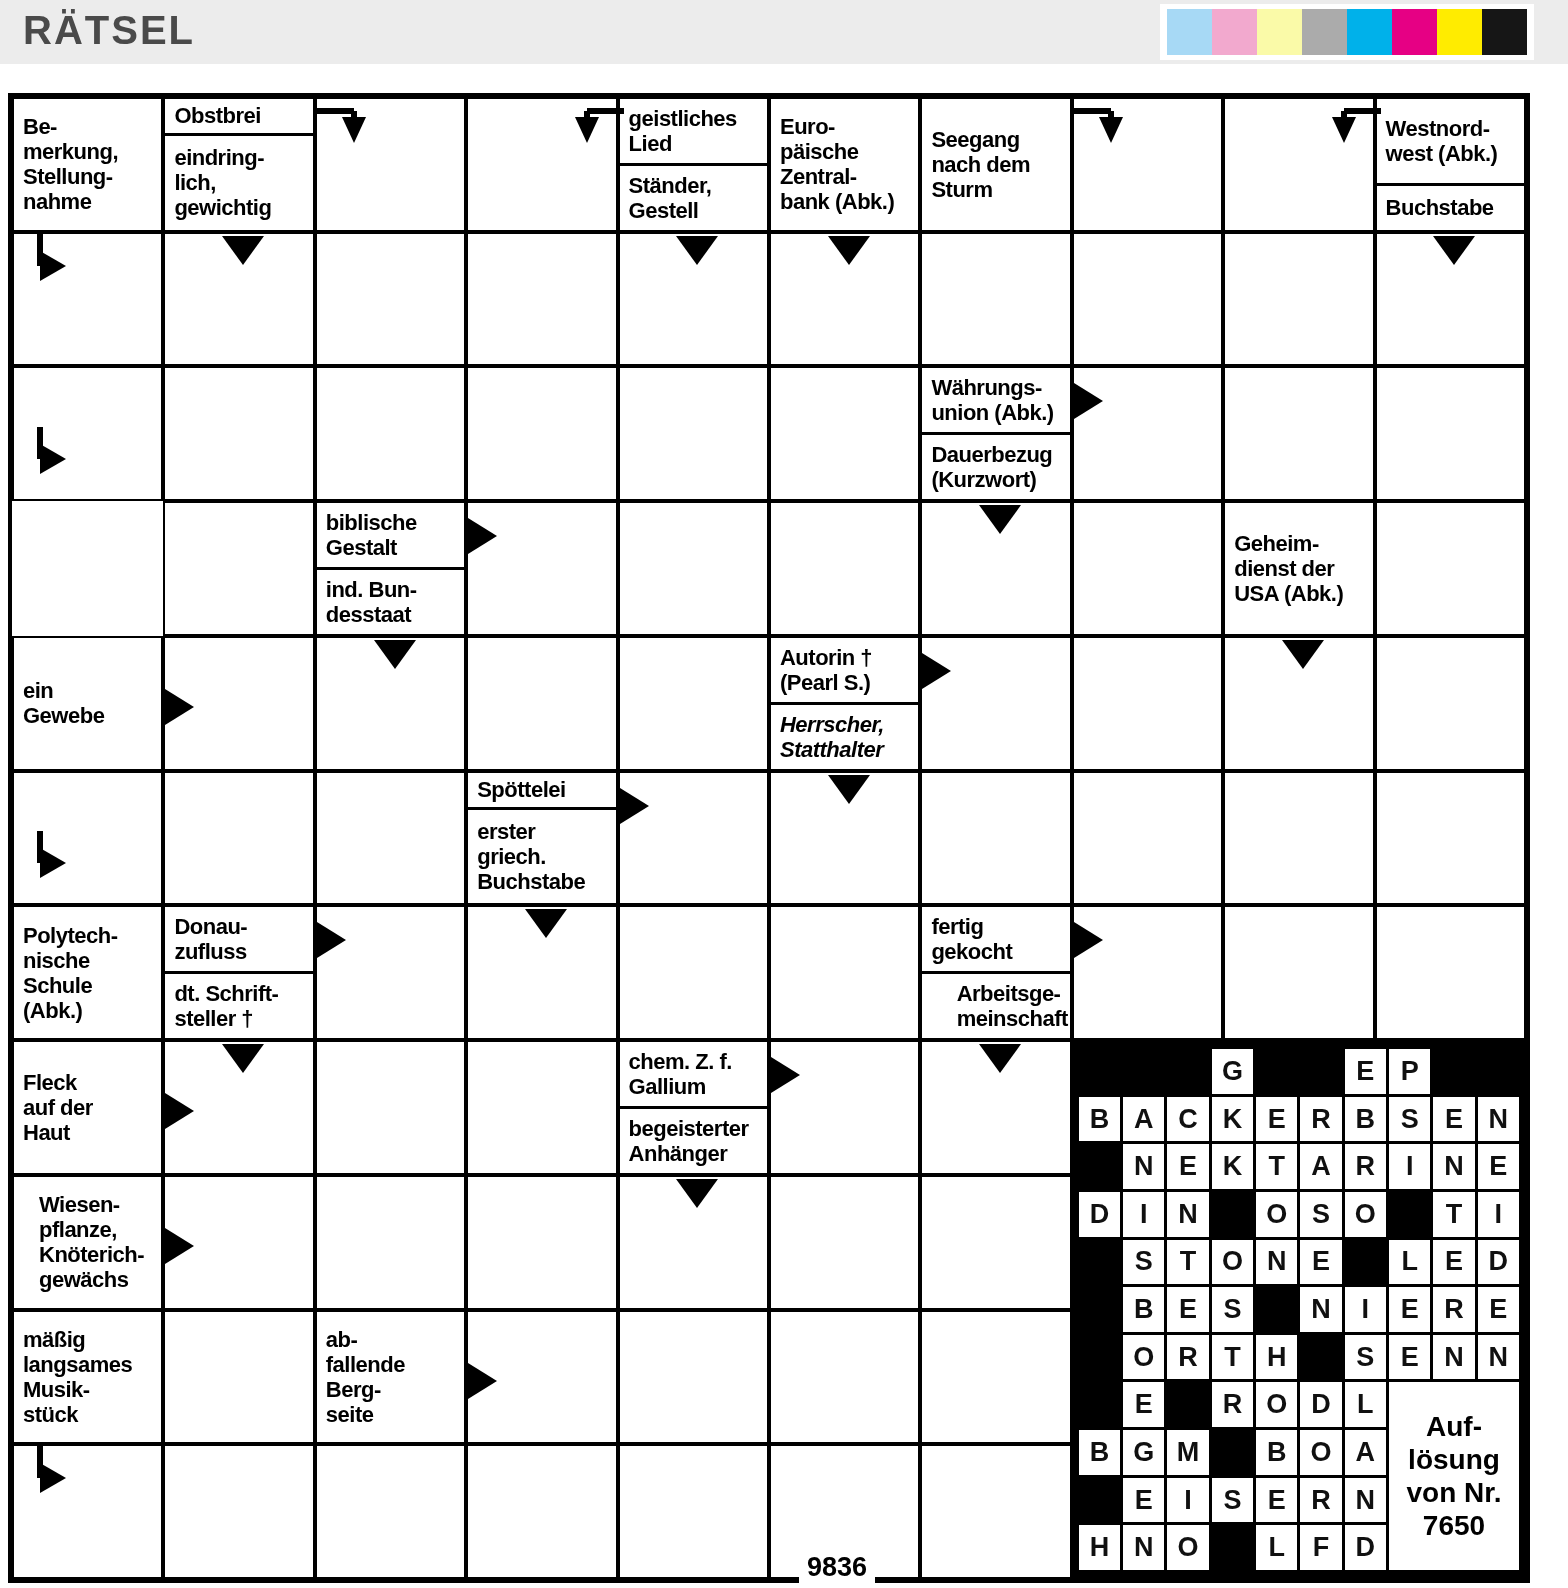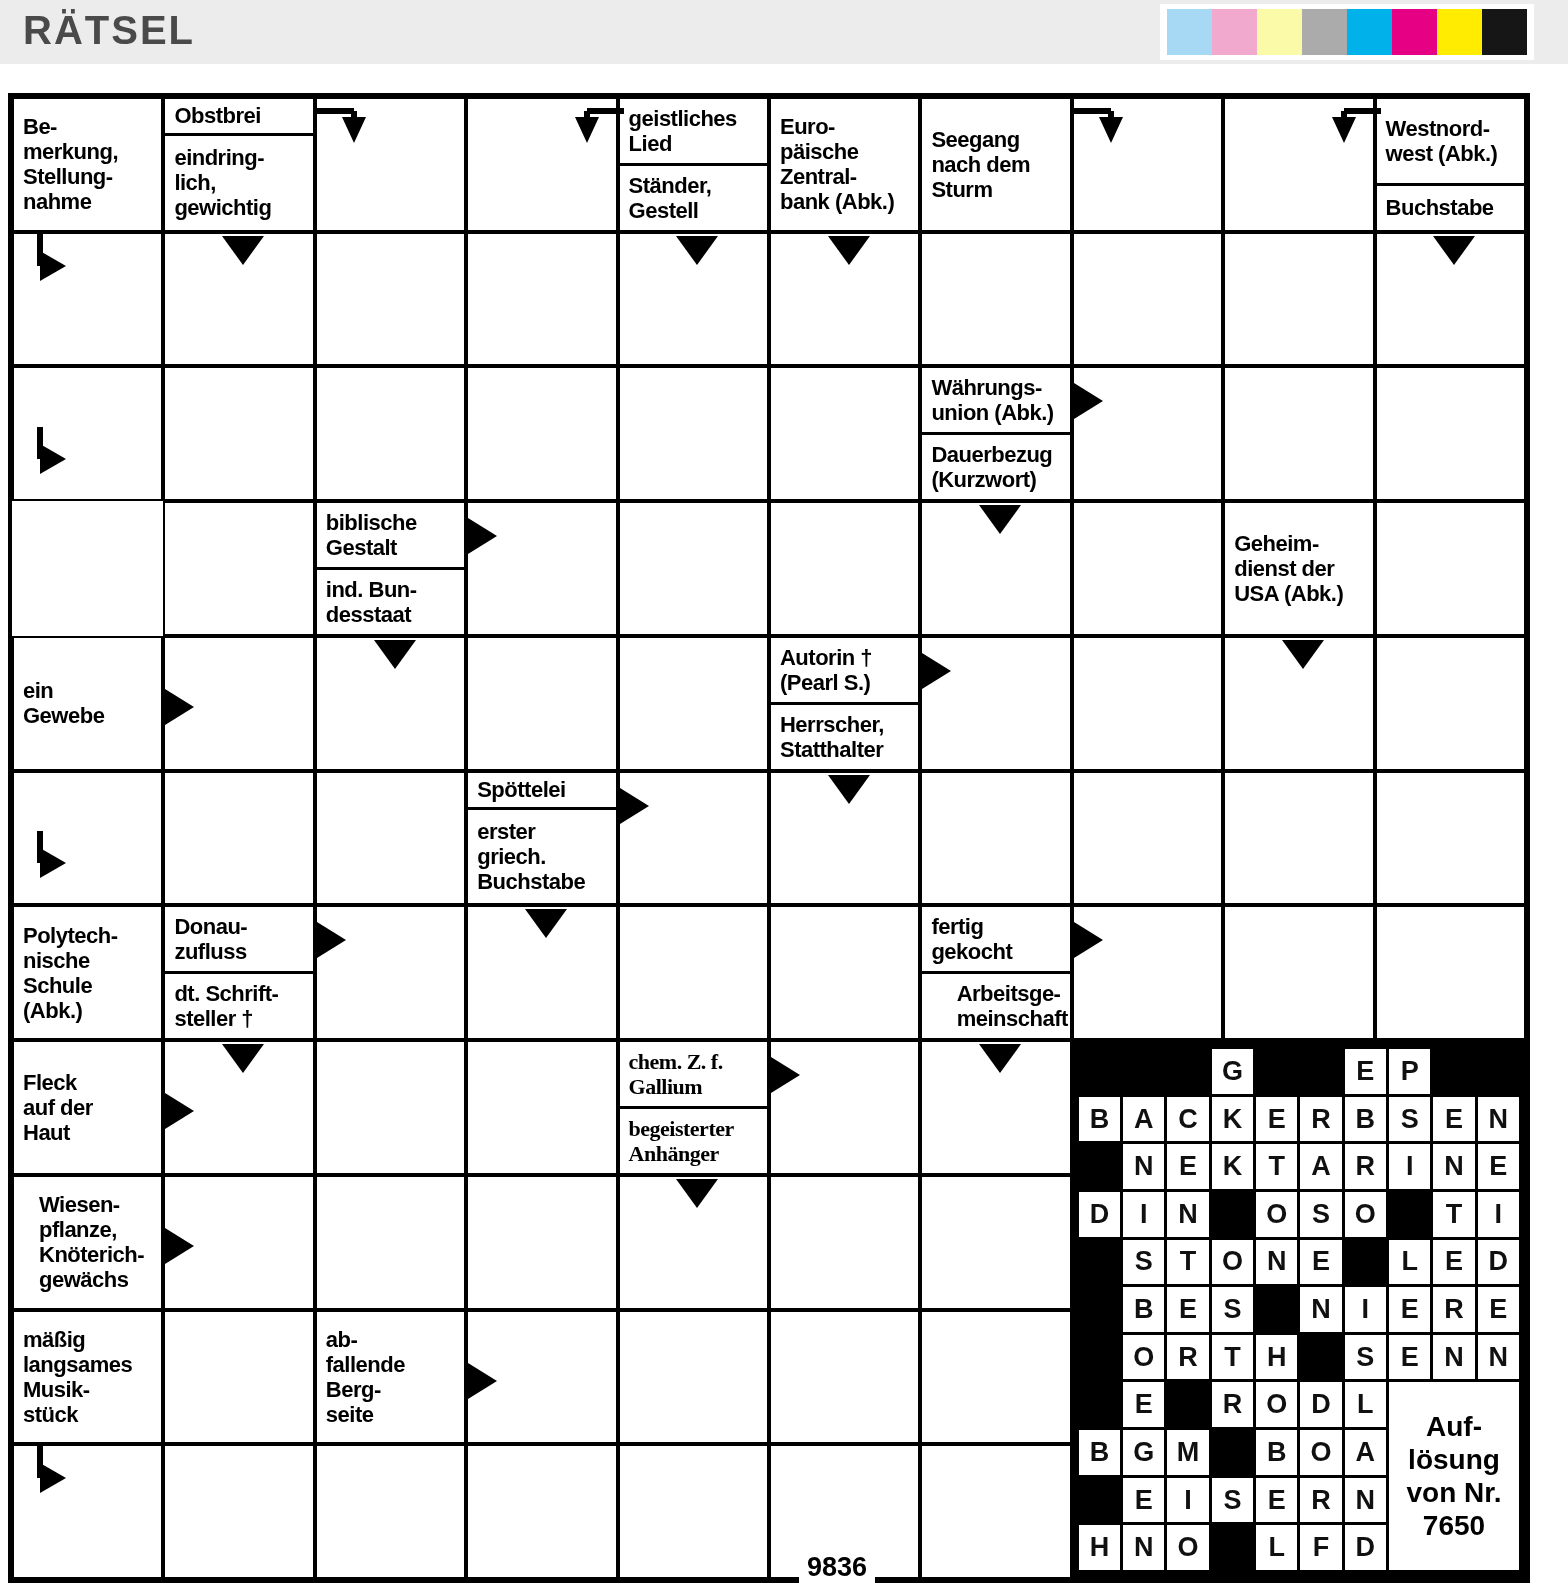--- a/index.html
+++ b/index.html
@@ -365,21 +365,21 @@
       </div>
     </div>
     <div class="cell" style="grid-area: 5 / 2;"></div>
     <div class="cell" style="grid-area: 5 / 3;"></div>
     <div class="cell" style="grid-area: 5 / 4;"></div>
     <div class="cell" style="grid-area: 5 / 5;"></div>
     <div class="cell clue" style="grid-area: 5 / 6;">
       <div class="clue-part" style="flex-grow: 2;">
         <span class="clue-text">Autorin †<br>(Pearl S.)</span>
       </div>
-      <div class="clue-part" style="flex-grow: 2;">
+      <div class="clue-part" style="flex-grow: 2; font-style: italic;">
         <span class="clue-text">Herrscher,<br>Statthalter</span>
       </div>
     </div>
     <div class="cell" style="grid-area: 5 / 7;"></div>
     <div class="cell" style="grid-area: 5 / 8;"></div>
     <div class="cell" style="grid-area: 5 / 9;"></div>
     <div class="cell" style="grid-area: 5 / 10;"></div>
     <div class="cell" style="grid-area: 6 / 1;"></div>
     <div class="cell" style="grid-area: 6 / 2;"></div>
     <div class="cell" style="grid-area: 6 / 3;"></div>
@@ -426,21 +426,21 @@
     <div class="cell" style="grid-area: 7 / 9;"></div>
     <div class="cell" style="grid-area: 7 / 10;"></div>
     <div class="cell clue" style="grid-area: 8 / 1;">
       <div class="clue-part" style="flex-grow: 3;">
         <span class="clue-text">Fleck<br>auf der<br>Haut</span>
       </div>
     </div>
     <div class="cell" style="grid-area: 8 / 2;"></div>
     <div class="cell" style="grid-area: 8 / 3;"></div>
     <div class="cell" style="grid-area: 8 / 4;"></div>
-    <div class="cell clue" style="grid-area: 8 / 5; font-family: Liberation Serif, serif;">
+    <div class="cell clue" style="grid-area: 8 / 5;">
       <div class="clue-part" style="flex-grow: 2;">
         <span class="clue-text">chem. Z. f.<br>Gallium</span>
       </div>
       <div class="clue-part" style="flex-grow: 2;">
         <span class="clue-text">begeisterter<br>Anhänger</span>
       </div>
     </div>
     <div class="cell" style="grid-area: 8 / 6;"></div>
     <div class="cell" style="grid-area: 8 / 7;"></div>
     <div class="cell clue" style="grid-area: 9 / 1;">

